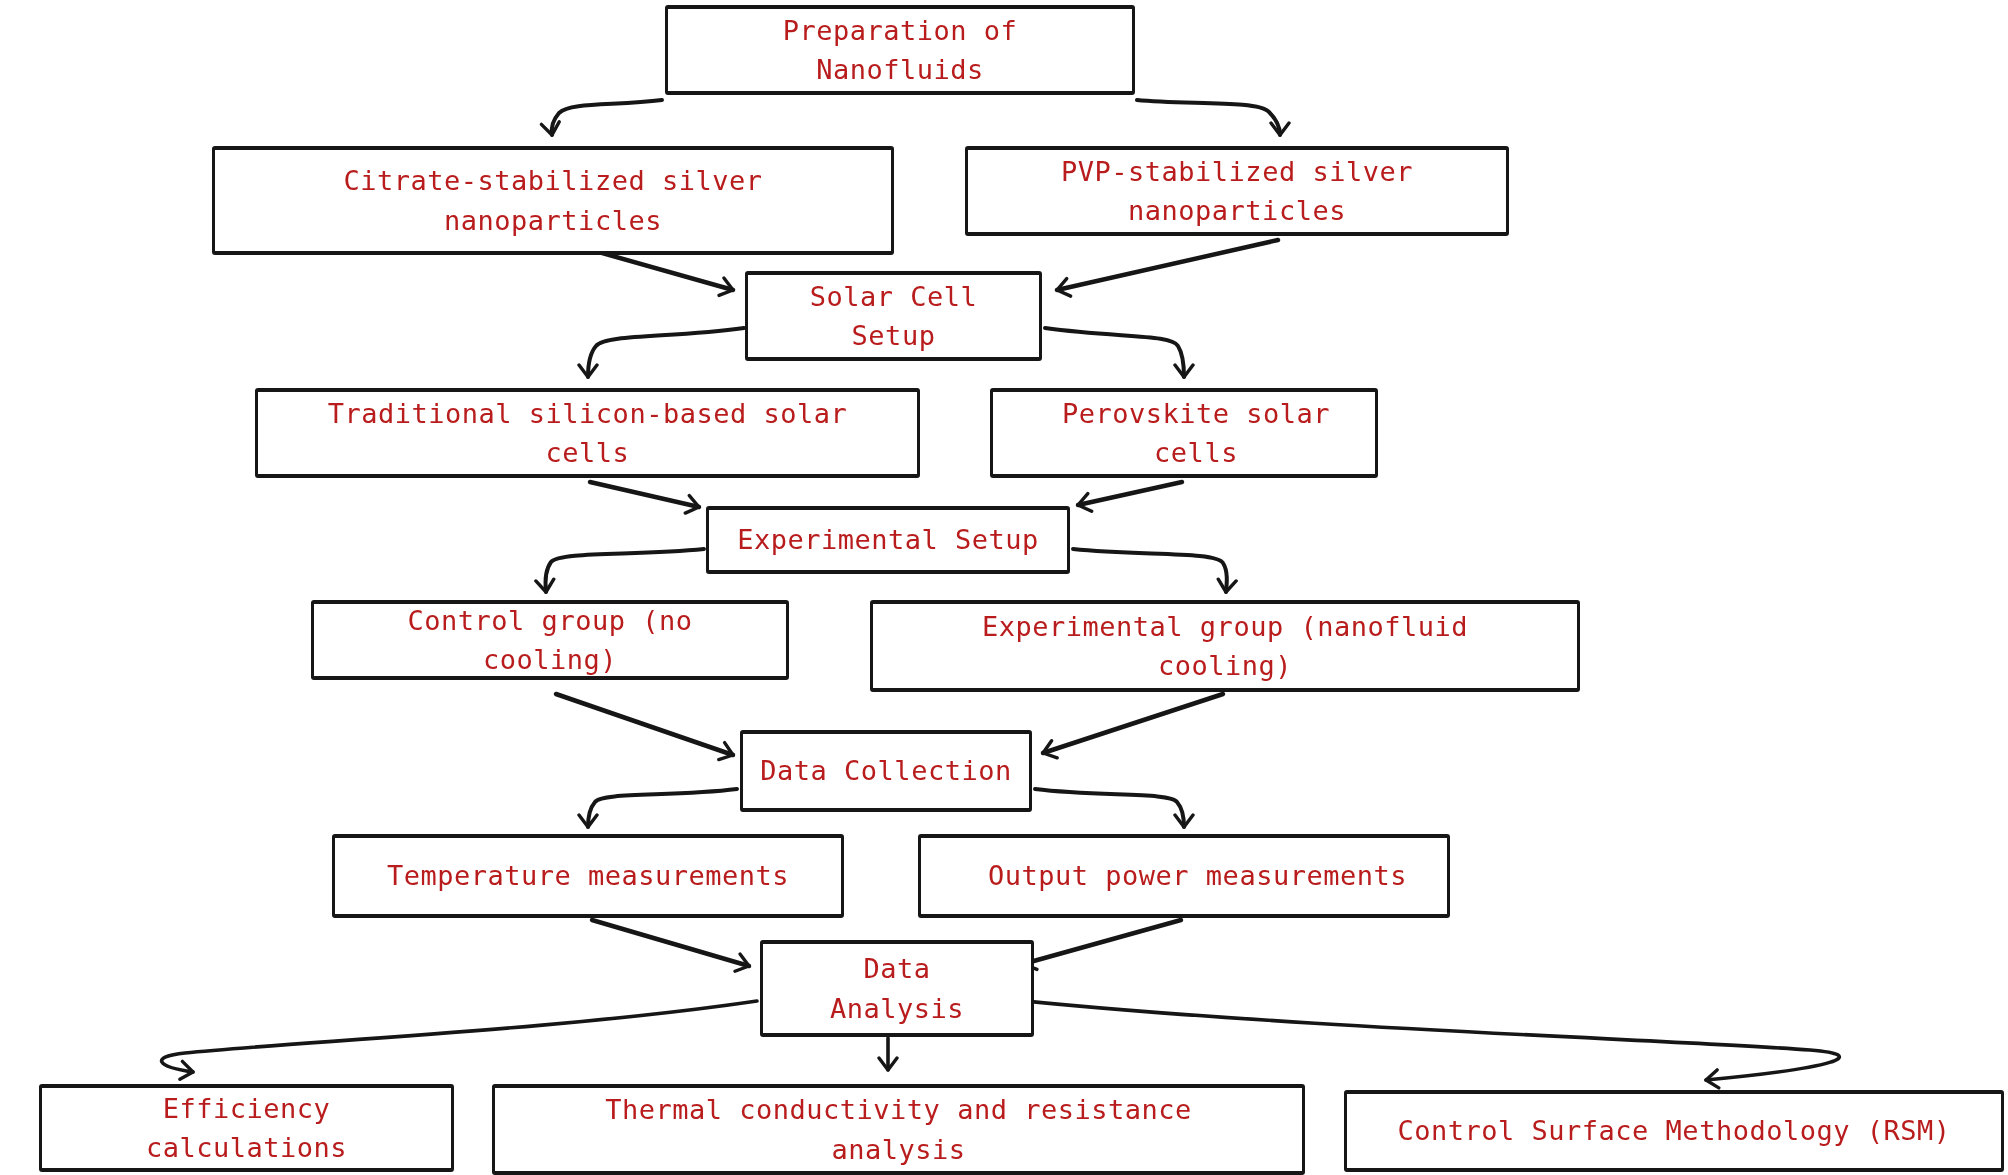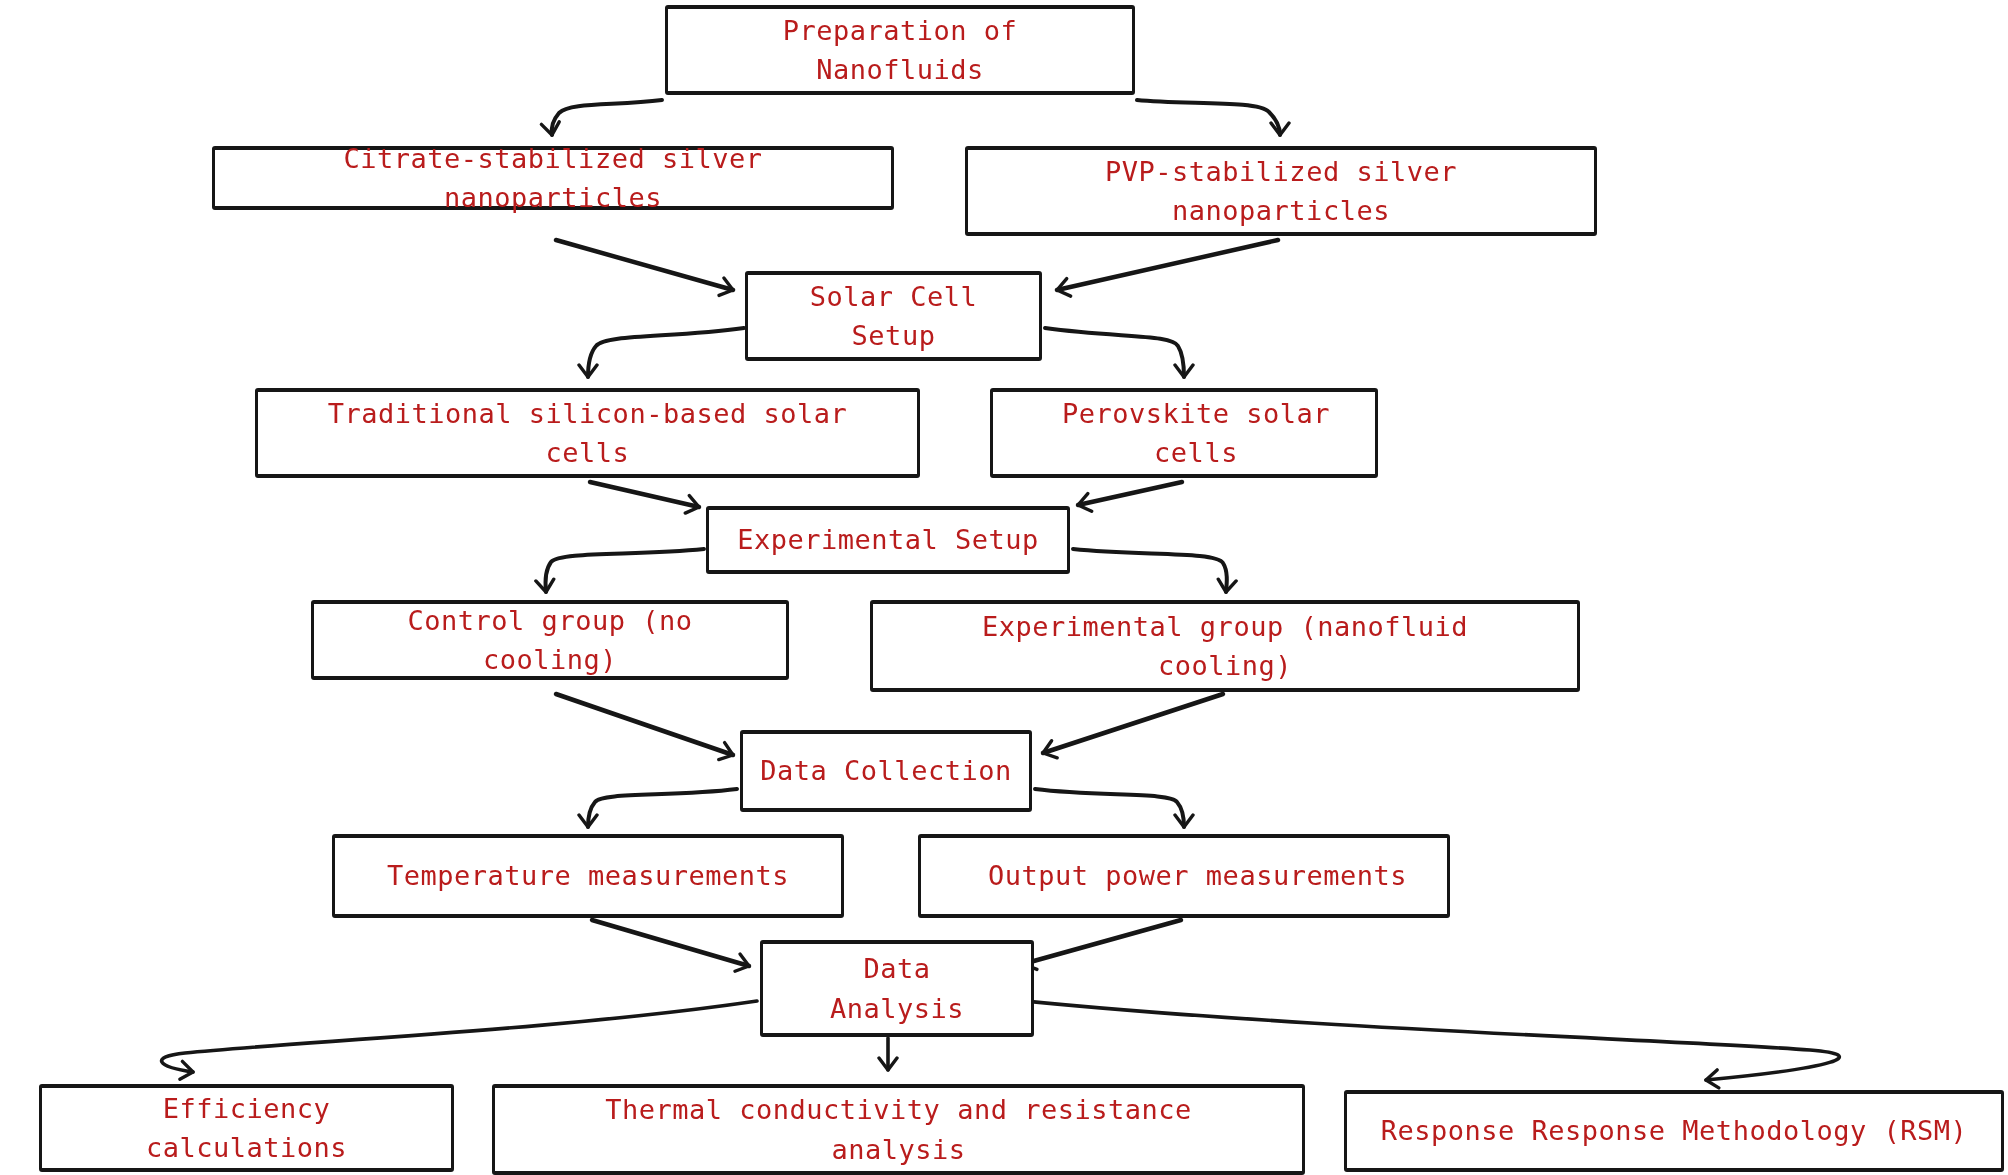--- a/index.html
+++ b/index.html
@@ -65,23 +65,23 @@
       <path stroke-width="4.5" d="M 592 920 L 749 966" marker-end="url(#arrow)"></path>
       <path stroke-width="4.5" d="M 1181 920 L 1023 964" marker-end="url(#arrow)"></path>
       <path stroke-width="3.6" d="M 757 1001 C 560 1030 290 1042 185 1053 C 148 1057 158 1067 193 1072" marker-end="url(#arrow)"></path>
       <path stroke-width="3.6" d="M 888 1038 L 888 1070" marker-end="url(#arrow)"></path>
       <path stroke-width="3.6" d="M 1015 1000 C 1290 1028 1680 1040 1810 1050 C 1872 1055 1835 1068 1706 1080" marker-end="url(#arrow)"></path>
     </g>
   </svg>
 
   <div class="node" style="left:665px;  top:5px;    width:470px; height:90px;">Preparation of
 Nanofluids</div>
-  <div class="node" style="left:212px;  top:146px;  width:682px; height:64px;">Citrate-stabilized silver
+  <div class="node" style="left:212px;  top:146px;  width:682px; height:109px;">Citrate-stabilized silver
 nanoparticles</div>
-  <div class="node" style="left:965px;  top:146px;  width:632px; height:90px;">PVP-stabilized silver
+  <div class="node" style="left:965px;  top:146px;  width:544px; height:90px;">PVP-stabilized silver
 nanoparticles</div>
   <div class="node" style="left:745px;  top:271px;  width:297px; height:90px;">Solar Cell
 Setup</div>
   <div class="node" style="left:255px;  top:388px;  width:665px; height:90px;">Traditional silicon-based solar
 cells</div>
   <div class="node" style="left:990px;  top:388px;  width:388px; height:90px;padding-left:24px;">Perovskite solar
 cells</div>
   <div class="node" style="left:706px;  top:506px;  width:364px; height:68px;">Experimental Setup</div>
   <div class="node" style="left:311px;  top:600px;  width:478px; height:80px;">Control group (no
 cooling)</div>
@@ -89,15 +89,15 @@
 cooling)</div>
   <div class="node" style="left:740px;  top:730px;  width:292px; height:82px;">Data Collection</div>
   <div class="node" style="left:332px;  top:834px;  width:512px; height:84px;">Temperature measurements</div>
   <div class="node" style="left:918px;  top:834px;  width:532px; height:84px;padding-left:27px;">Output power measurements</div>
   <div class="node" style="left:760px;  top:940px;  width:274px; height:97px;">Data
 Analysis</div>
   <div class="node" style="left:3px;    top:1084px; width:415px; height:88px;margin-left:36px;">Efficiency
 calculations</div>
   <div class="node" style="left:492px;  top:1084px; width:813px; height:91px;">Thermal conductivity and resistance
 analysis</div>
-  <div class="node" style="left:1344px; top:1090px; width:660px; height:82px;">Response Response Methodology (RSM)</div>
+  <div class="node" style="left:1344px; top:1090px; width:660px; height:82px;">Control Surface Methodology (RSM)</div>
 
 </div>
 
 </body></html>

